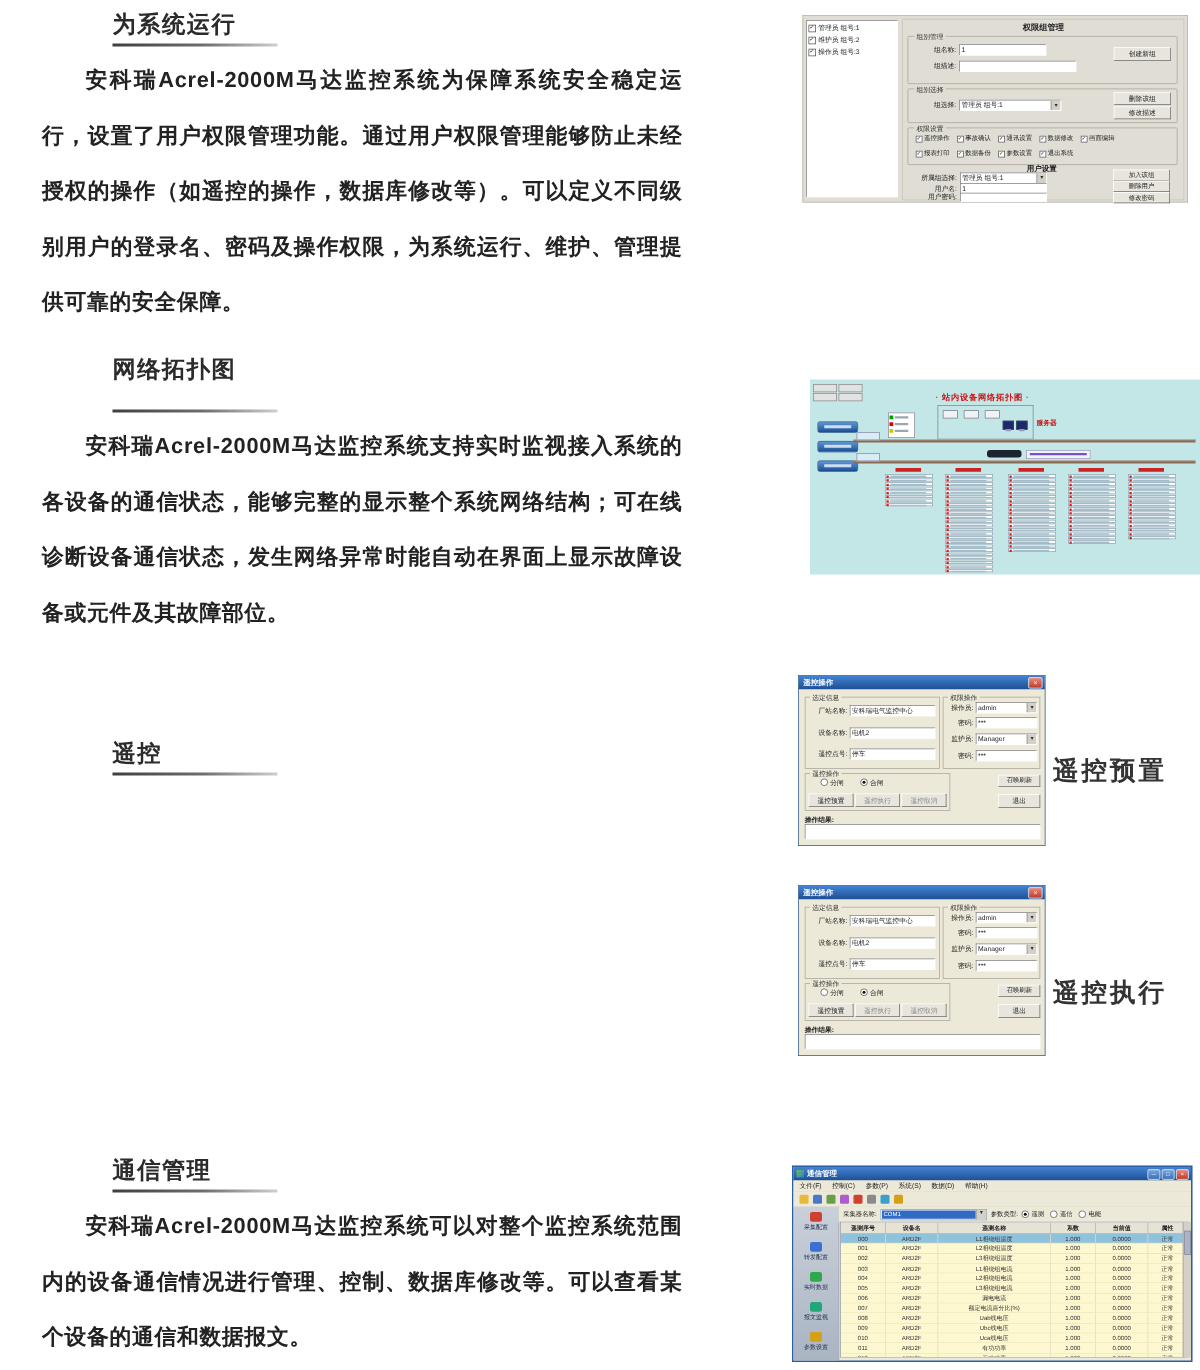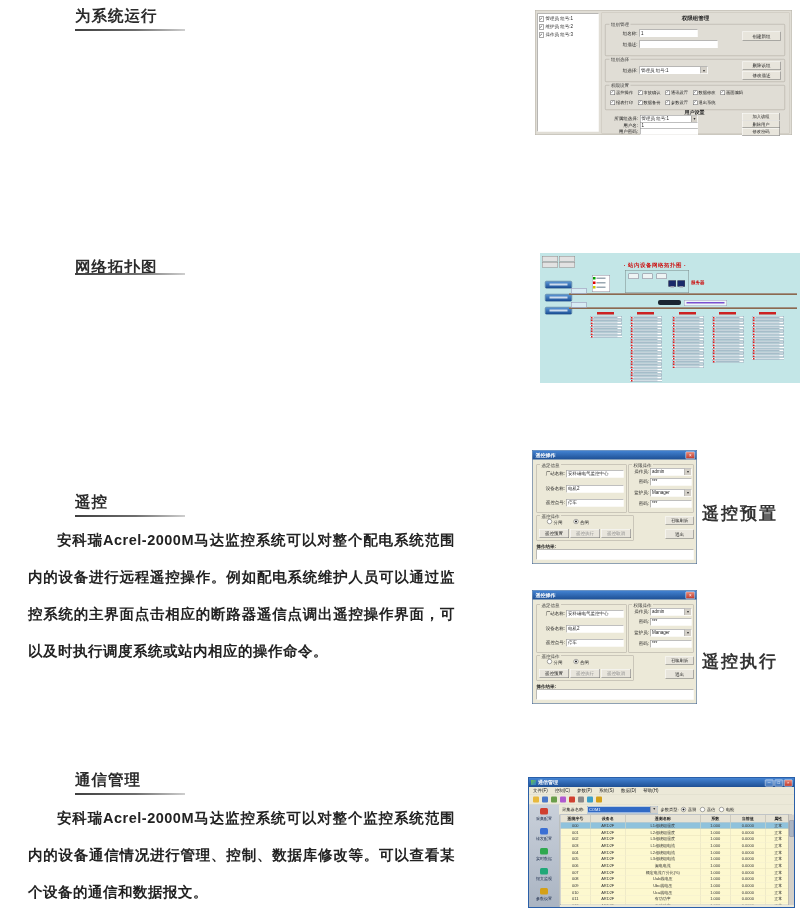--- a/index.html
+++ b/index.html
@@ -121,27 +121,28 @@
   #cw-scroll{position:absolute;right:0;top:73px;width:10px;bottom:4px;background:#d4d0c8;border-left:1px solid #999;}
   #cw-scroll .thumb{position:absolute;left:1px;top:12px;width:7px;height:30px;background:#aab4c2;border:1px solid #889;}
 </style>
 </head>
 <body>
 
 <div id="page">
 
   <div class="sec-h" style="top:6px">为系统运行</div>
   <div class="sec-u" style="top:29px"></div>
-
-  <div class="sec-h" style="top:257px">网络拓扑图</div>
+  <div class="sec-p" style="top:36px">安科瑞Acrel-2000M马达监控系统为保障系统安全稳定运行，设置了用户权限管理功能。通过用户权限管理能够防止未经授权的操作（如遥控的操作，数据库修改等）。可以定义不同级别用户的登录名、密码及操作权限，为系统运行、维护、管理提供可靠的安全保障。</div>
+
+  <div class="sec-h" style="top:236px">网络拓扑图</div>
   <div class="sec-u" style="top:273px"></div>
+  <div class="sec-p" style="top:280px">安科瑞Acrel-2000M马达监控系统支持实时监视接入系统的各设备的通信状态，能够完整的显示整个系统网络结构；可在线诊断设备通信状态，发生网络异常时能自动在界面上显示故障设备或元件及其故障部位。</div>
 
   <div class="sec-h" style="top:492px">遥控</div>
   <div class="sec-u" style="top:515px"></div>
-  <div class="sec-p" style="top:522px">安科瑞Acrel-2000M马达监控系统可以对整个配电系统范围内的设备进行远程遥控操作。例如配电系统维护人员可以通过监控系统的主界面点击相应的断路器遥信点调出遥控操作界面，可以及时执行调度系统或站内相应的操作命令。</div>
 
   <div class="sec-h" style="top:770px">通信管理</div>
   <div class="sec-u" style="top:793px"></div>
   <div class="sec-p" style="top:800px">安科瑞Acrel-2000M马达监控系统可以对整个监控系统范围内的设备通信情况进行管理、控制、数据库修改等。可以查看某个设备的通信和数据报文。</div>
 
   <div id="fig-perm" class="fig">
     <div id="perm-list" class="sunken">
         <div class="plist-row">
           <div class="plist-check"></div>
           <div class="plist-label">管理员 组号:1</div>

